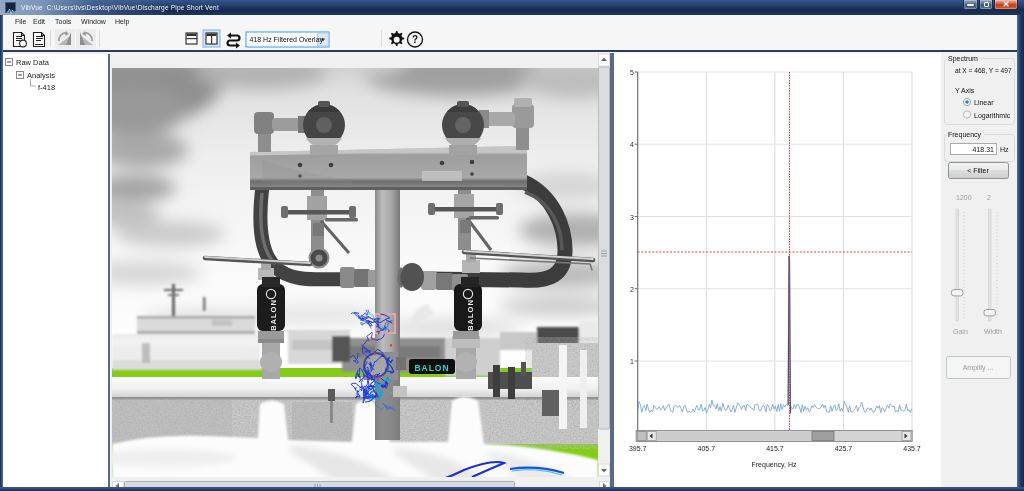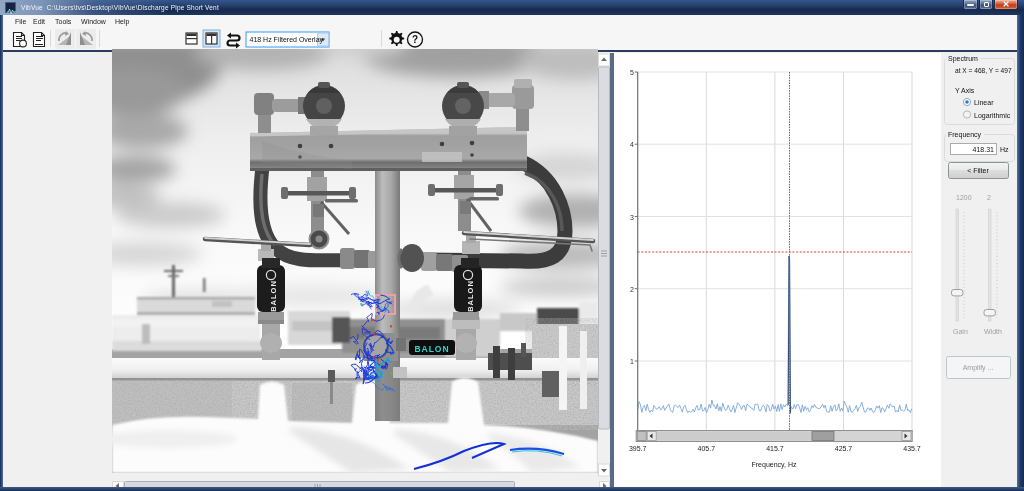--- a/index.html
+++ b/index.html
@@ -23,21 +23,21 @@
 #menubar span{position:absolute;top:2.5px;font-size:7px;color:#222}
 
 #toolbar{position:absolute;left:3px;top:29px;width:1018px;height:23px;background:#f6f6f6;border-bottom:2px solid #2c3c5c}
 
 #bl{position:absolute;left:0;top:15px;width:3px;height:472px;background:linear-gradient(90deg,#16294e,#51719e)}
 #br{position:absolute;left:1017px;top:15px;width:7px;height:472px;background:linear-gradient(90deg,#51719e,#203c68 45%,#16294e)}
 #bb{position:absolute;left:0;top:487px;width:1024px;height:4px;background:linear-gradient(180deg,#3c5a88,#182d52)}
 
 #tree{position:absolute;left:3px;top:54px;width:107px;height:433px;background:#fff;border-right:2px solid #5a6c84;font-size:7.5px;color:#333}
 
-#photo{position:absolute;left:112px;top:49px;width:486px;height:424px;background:#a3a3a3}
+#photo{position:absolute;left:112px;top:68px;width:486px;height:424px;background:#84cc16}
 #vscroll{position:absolute;left:598px;top:53px;width:12px;height:424px;background:#f0f0f0}
 #hscroll{position:absolute;left:112px;top:477px;width:498px;height:10px;background:#f0f0f0}
 
 #chart{position:absolute;left:610px;top:53px;width:331px;height:434px;background:#fff;border-left:2px solid #5a6c84}
 
 #rp{position:absolute;left:941px;top:53px;width:76px;height:434px;background:#f0f0f0;font-size:7px;color:#1a1a1a}
 </style></head>
 <body>
 <div id="win">
   <div id="titlebar">
@@ -130,20 +130,35 @@
 
     <g transform="translate(385,2)">
       <path fill="#111" d="M8,0 l1.4,0 .5,2.1 a6,6 0 0 1 1.7,.7 l1.9,-1.1 1,1 -1.1,1.9 a6,6 0 0 1 .7,1.7 l2.1,.5 0,1.4 -2.1,.5 a6,6 0 0 1 -.7,1.7 l1.1,1.9 -1,1 -1.9,-1.1 a6,6 0 0 1 -1.7,.7 l-.5,2.1 -1.4,0 -.5,-2.1 a6,6 0 0 1 -1.7,-.7 l-1.9,1.1 -1,-1 1.1,-1.9 a6,6 0 0 1 -.7,-1.7 l-2.1,-.5 0,-1.4 2.1,-.5 a6,6 0 0 1 .7,-1.7 l-1.1,-1.9 1,-1 1.9,1.1 a6,6 0 0 1 1.7,-.7 z"></path>
       <circle cx="8.7" cy="8.7" r="3" fill="#f6f6f6"></circle>
     </g>
 
     <g transform="translate(404,2)">
       <circle cx="8" cy="8.5" r="7.5" fill="none" stroke="#111" stroke-width="1.3"></circle>
       <text x="8" y="12" font-size="10" text-anchor="middle" fill="#111" font-family="Liberation Sans" font-weight="bold">?</text>
     </g>
+   </svg>
+  </div>
+  <div id="tree">
+   <svg width="105" height="50" viewBox="0 0 105 50" style="position:absolute;left:0;top:0">
+    <g stroke="#888" fill="#fff" stroke-width="1">
+      <rect x="2.5" y="4.5" width="7" height="7"></rect>
+          <rect x="13.5" y="17.5" width="7" height="7"></rect>
+    </g>
+    <g stroke="#444" stroke-width="1">
+      <path d="M4,8 h4 M15,21 h4"></path>
+    </g>
+    <path d="M27.5,25 v7 h5" fill="none" stroke="#aaa" stroke-width="1"></path>
+    <text x="13" y="11" font-size="7.5" fill="#222" font-family="Liberation Sans">Raw Data</text>
+    <text x="24" y="24" font-size="7.5" fill="#222" font-family="Liberation Sans">Analysis</text>
+    <text x="35" y="35.5" font-size="7.5" fill="#222" font-family="Liberation Sans">f-418</text>
    </svg>
   </div>
   <div id="photo">
    <svg width="486" height="424" viewBox="0 0 486 424">
     <defs>
       <filter id="bl8" x="-40%" y="-40%" width="180%" height="180%">
             <feGaussianBlur stdDeviation="8"></feGaussianBlur>
           </filter>
       <filter id="bl4" x="-40%" y="-40%" width="180%" height="180%">
             <feGaussianBlur stdDeviation="4"></feGaussianBlur>

